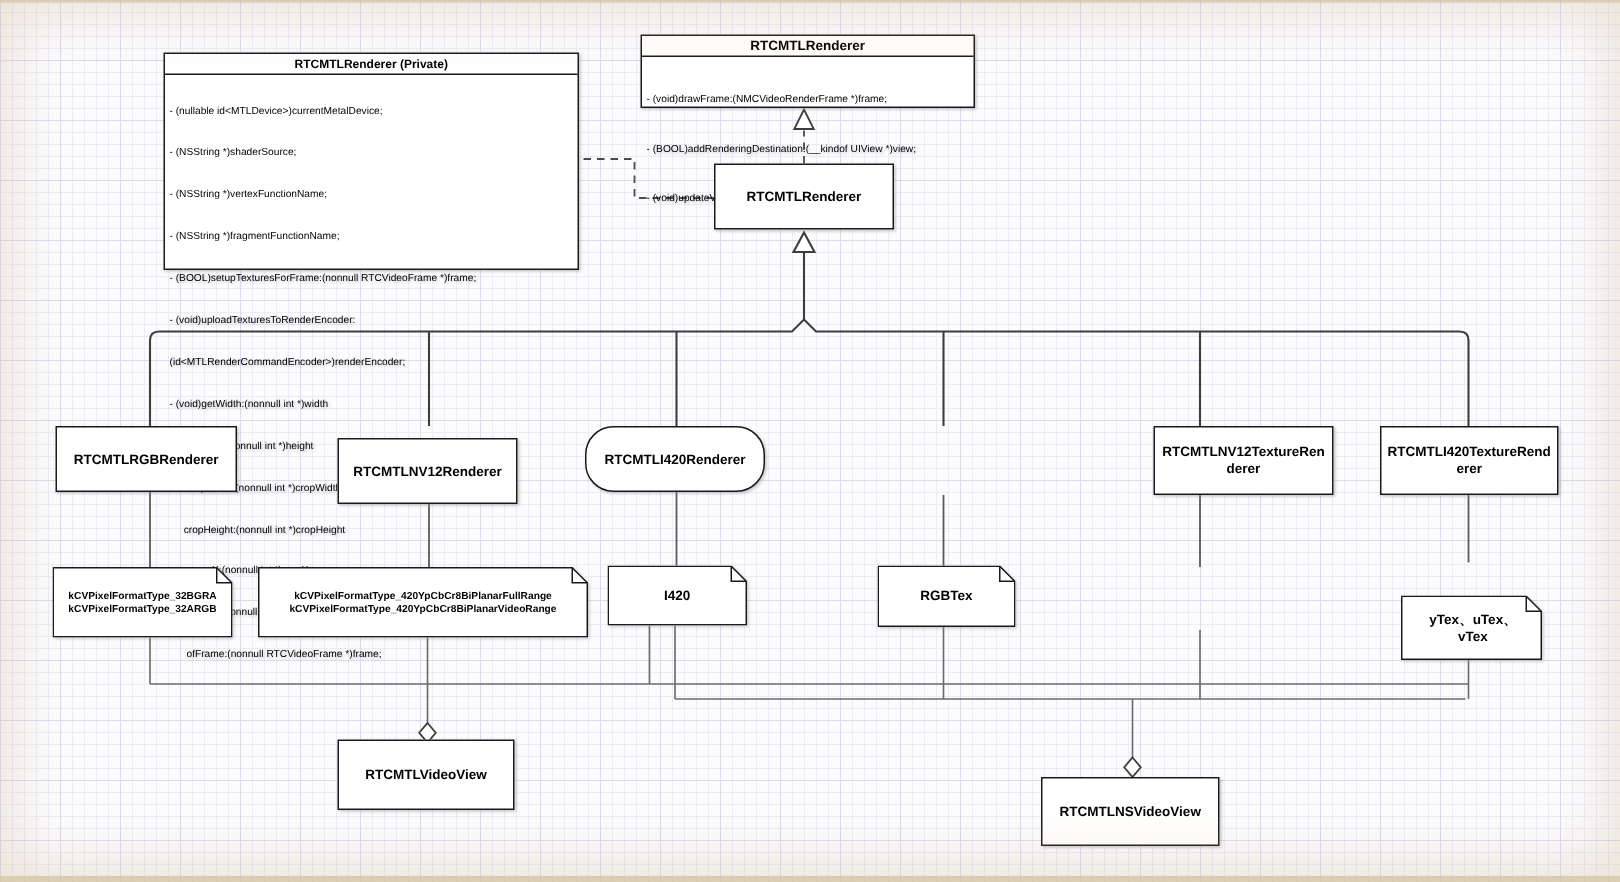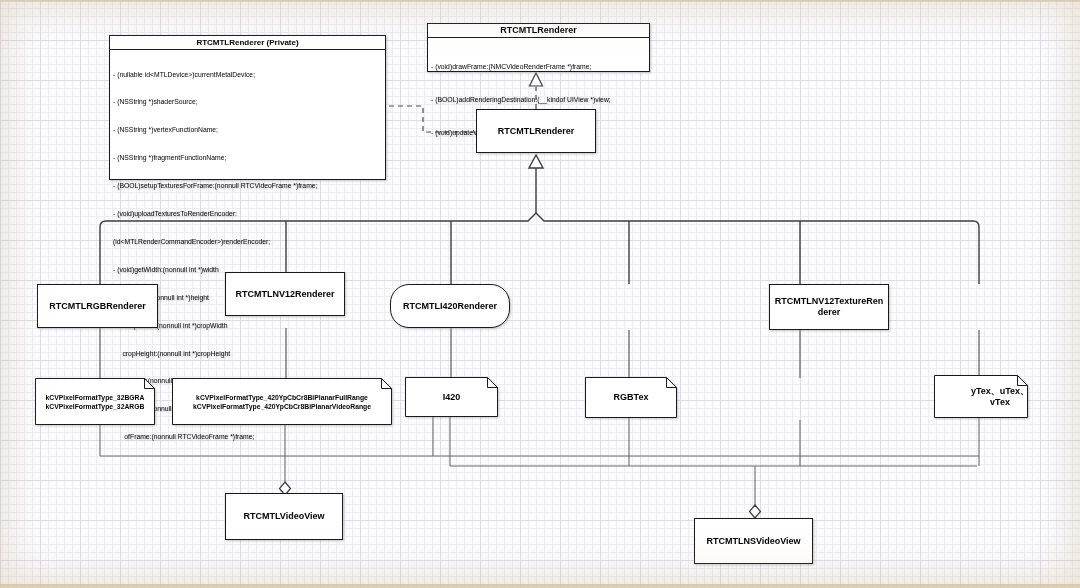--- a/index.html
+++ b/index.html
@@ -127,28 +127,31 @@
     </div>
   </div>
 
   <div class="box b2 lbl-box" style="left:476px;top:109px;width:120px;height:44px;">
     <span>RTCMTLRenderer</span>
   </div>
 
   <div class="box b2 lbl-box" style="left:37px;top:284px;width:121px;height:44px;">
     <span>RTCMTLRGBRenderer</span>
   </div>
-  <div class="box b2 lbl-box" style="left:225px;top:272px;width:120px;height:44px;">
+  <div class="box b2 lbl-box" style="left:225px;top:292px;width:120px;height:44px;">
     <span>RTCMTLNV12Renderer</span>
   </div>
   <div class="box b2 lbl-box" style="left:390px;top:284px;width:120px;height:44px;border-radius:19px;">
     <span>RTCMTLI420Renderer</span>
   </div>
   <div class="box b2 lbl-box" style="left:741px;top:284px;width:120px;height:46px;margin-left:28px;">
     <span>RTCMTLNV12TextureRenderer</span>
+  </div>
+  <div class="box b2 lbl-box" style="left:920px;top:284px;width:119px;height:46px;">
+    <span>RTCMTLI420TextureRenderer</span>
   </div>
 
   <div class="note" style="left:35px;top:378px;width:120px;height:47px;">
     <svg width="120" height="47">
       <path d="M0.5,0.5 H109.5 L119.5,10.5 V46.5 H0.5 Z" fill="#ffffff" stroke="#1a1a1a"></path>
       <path d="M109.5,0.5 V10.5 H119.5" fill="none" stroke="#1a1a1a"></path>
     </svg>
     <div class="ntext nt-small">kCVPixelFormatType_32BGRA
 kCVPixelFormatType_32ARGB</div>
   </div>
@@ -167,21 +170,21 @@
     </svg>
     <div class="ntext nt-big">I420</div>
   </div>
   <div class="note" style="left:585px;top:377px;width:92px;height:41px;">
     <svg width="92" height="41">
       <path d="M0.5,0.5 H81.5 L91.5,10.5 V40.5 H0.5 Z" fill="#ffffff" stroke="#1a1a1a"></path>
       <path d="M81.5,0.5 V10.5 H91.5" fill="none" stroke="#1a1a1a"></path>
     </svg>
     <div class="ntext nt-big">RGBTex</div>
   </div>
-  <div class="note" style="left:934px;top:375px;width:96px;height:43px;padding-left:36px;">
+  <div class="note" style="left:934px;top:397px;width:96px;height:43px;">
     <svg width="94" height="43">
       <path d="M0.5,0.5 H83.5 L93.5,10.5 V42.5 H0.5 Z" fill="#ffffff" stroke="#1a1a1a"></path>
       <path d="M83.5,0.5 V10.5 H93.5" fill="none" stroke="#1a1a1a"></path>
     </svg>
     <div class="ntext nt-big">yTex、uTex、
 vTex</div>
   </div>
 
   <div class="box b2 lbl-box" style="left:225px;top:493px;width:118px;height:47px;">
     <span>RTCMTLVideoView</span>

